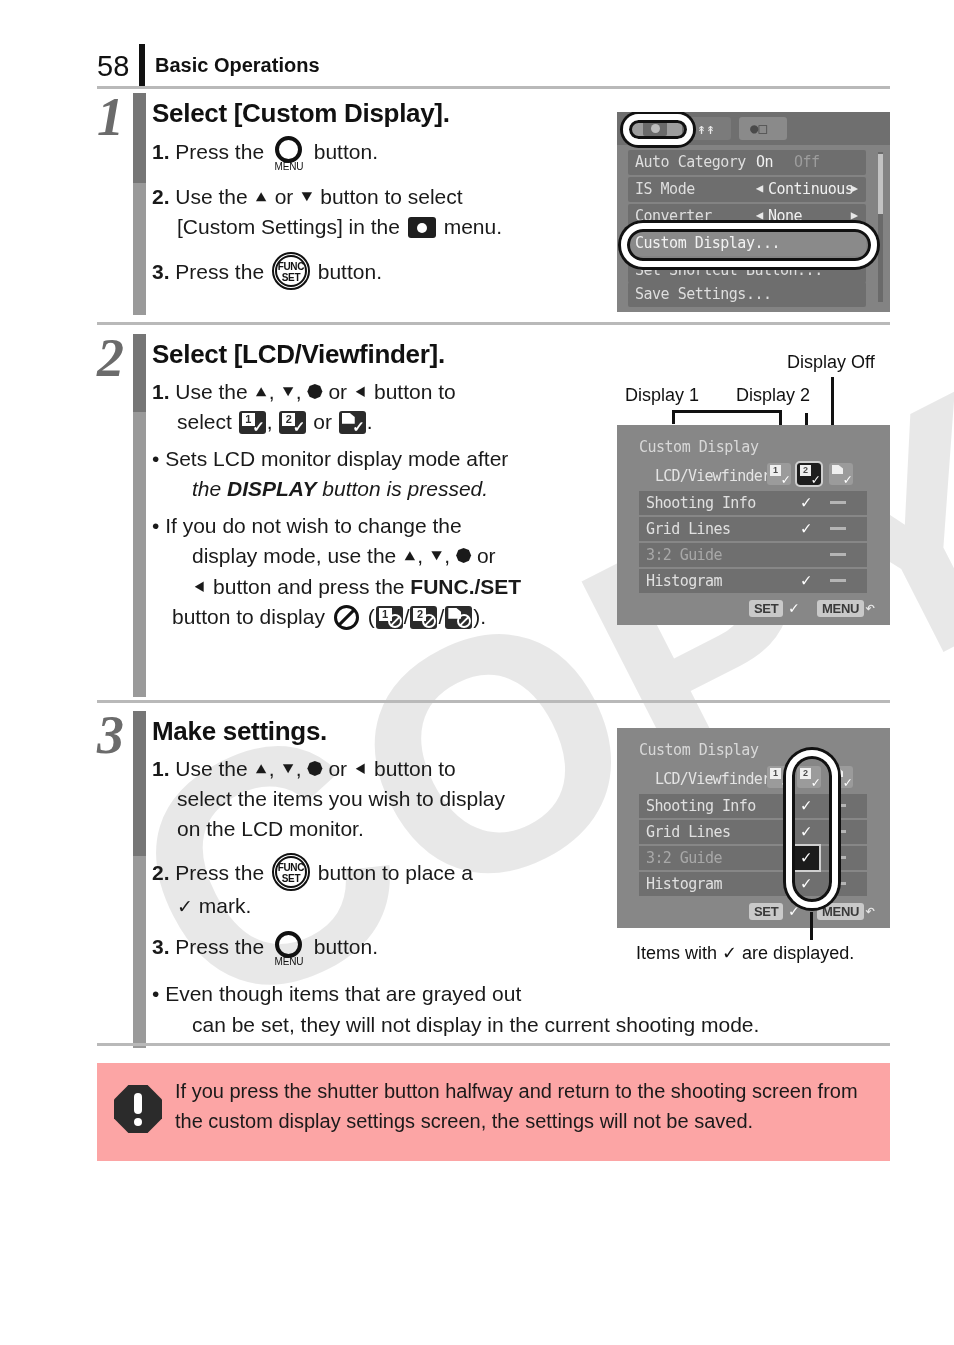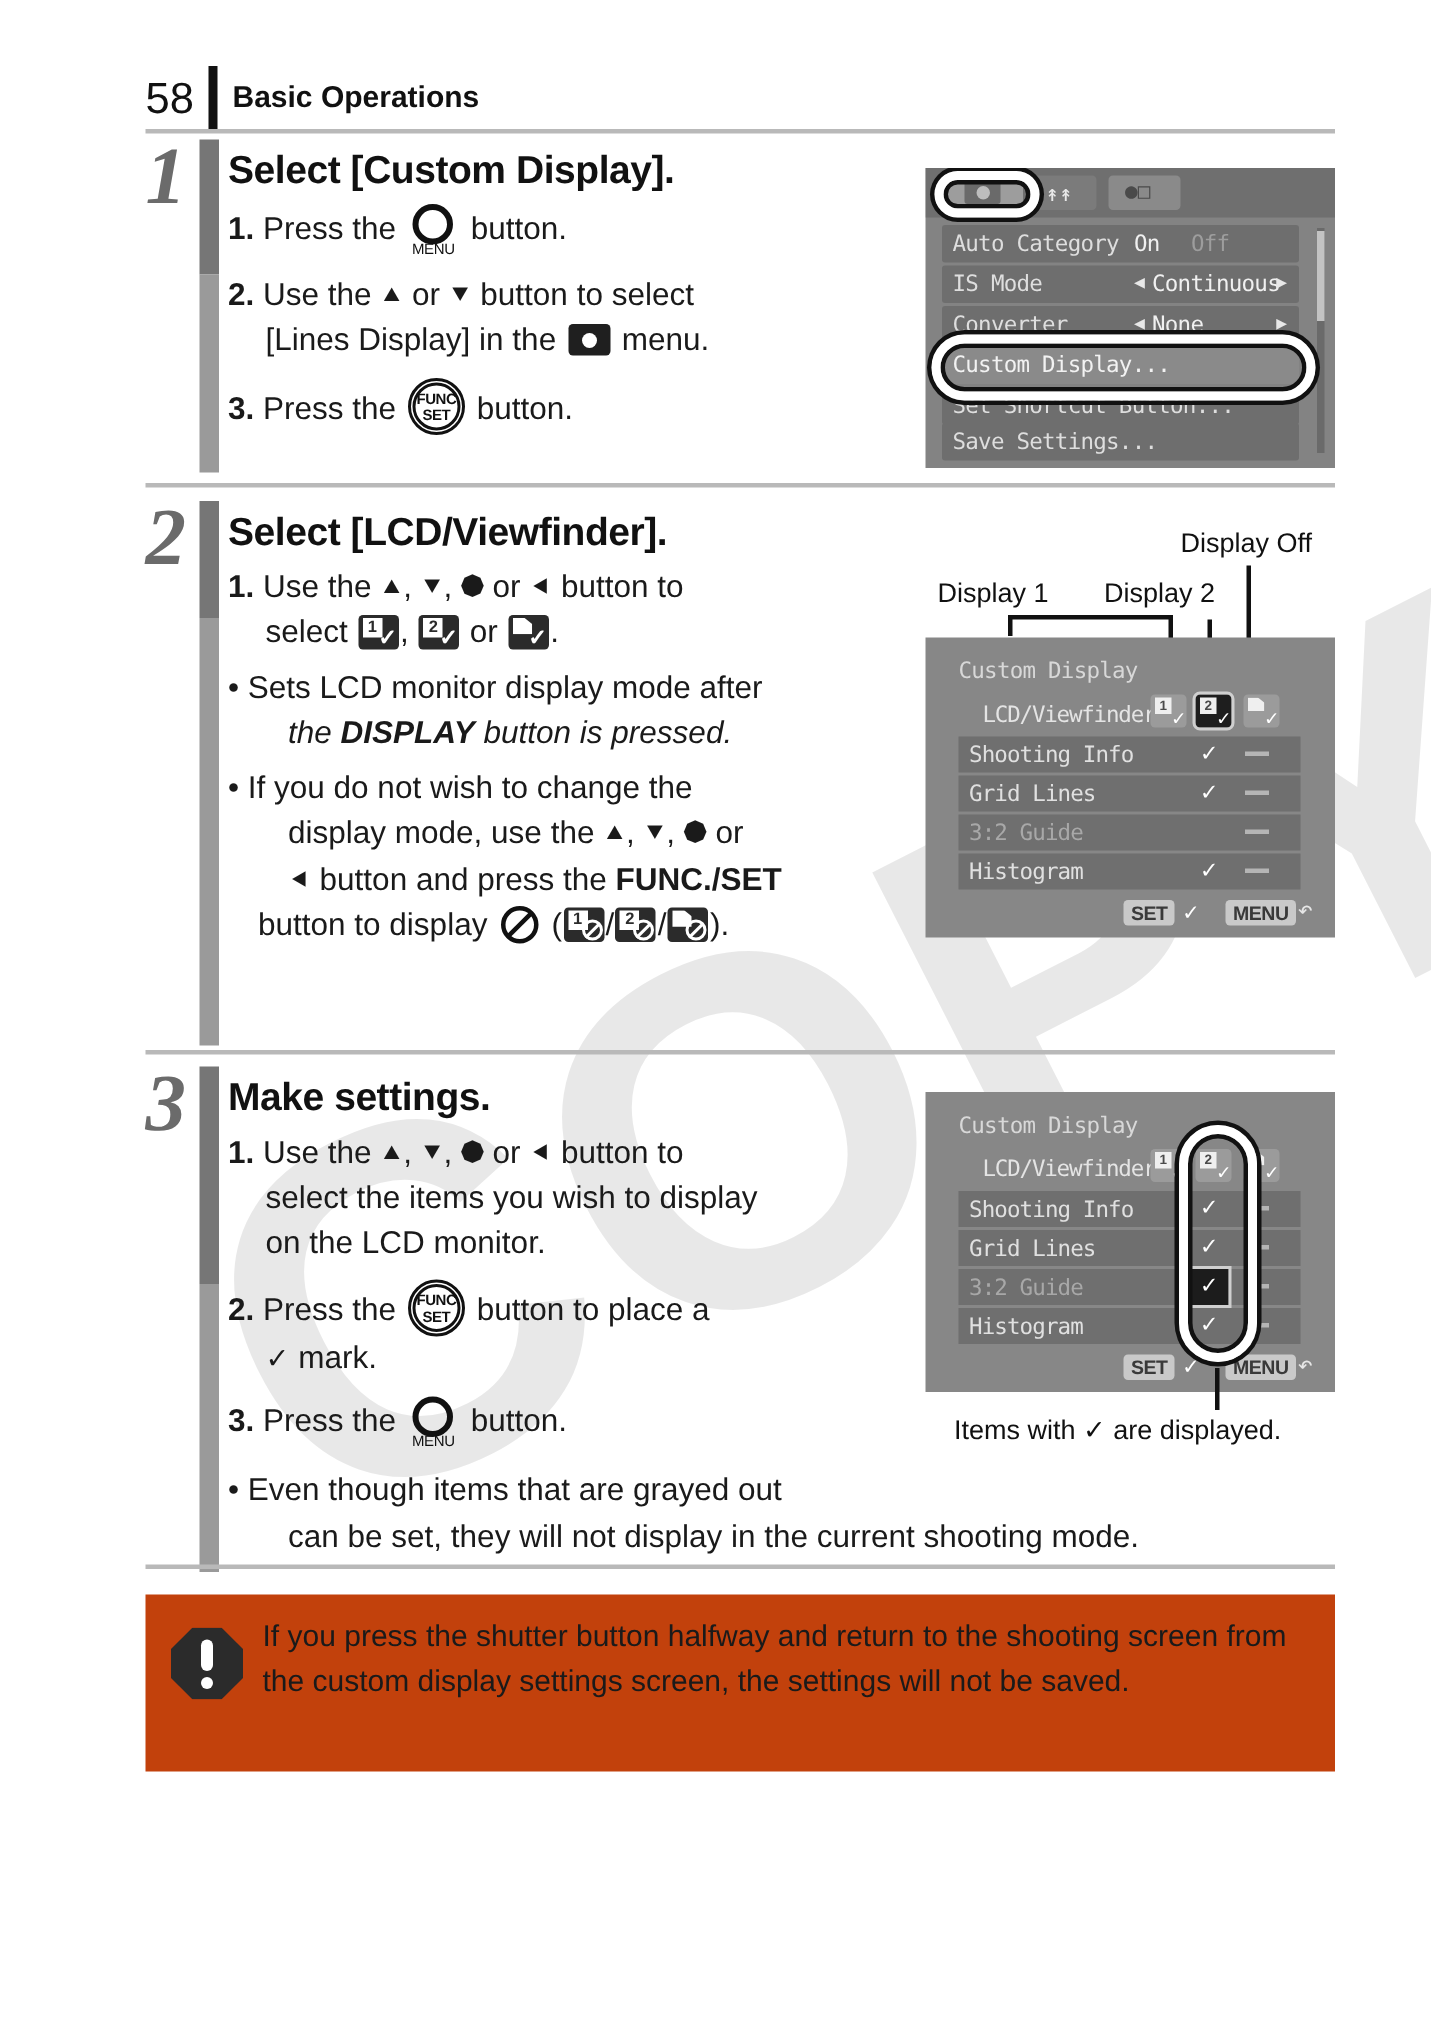--- a/index.html
+++ b/index.html
@@ -390,22 +390,22 @@
     position: absolute;
     font-size: 18px; color: #111;
     font-family: "Liberation Sans", sans-serif;
   }
   .lead { position: absolute; background: #111; }
 
   
   .warnbox {
     position: absolute;
     left: 97px; top: 1063px;
-    width: 793px; height: 118px;
-    background: #c2410c;
+    width: 793px; height: 98px;
+    background: #fca5a5;
   }
   .warn-oct {
     position: absolute; left: 17px; top: 22px;
     width: 48px; height: 48px;
     background: #2b2b2b;
     clip-path: polygon(30% 0,70% 0,100% 30%,100% 70%,70% 100%,30% 100%,0 70%,0 30%);
   }
   .warn-oct::before {
     content: "";
     position: absolute; left: 20px; top: 8px;
@@ -459,21 +459,21 @@
       </div>
 
       <div class="sub" style="margin-top:12px">
         <span class="numlbl">2.</span>
         <span>Use the</span>
         <span class="arr">⯅</span>
         <span>or</span>
         <span class="arr">⯆</span>
         <span>button to select</span>
         <div class="indent">
-          <span>[Lines Display] in the</span>
+          <span>[Custom Settings] in the</span>
           <span class="ic-cam"></span>
           <span>menu.</span>
         </div>
       </div>
 
       <div class="sub" style="margin-top:10px">
         <span class="numlbl">3.</span>
         <span>Press the</span>
         <span class="btn-func">
           <span class="o1"></span><span class="o2"></span>

